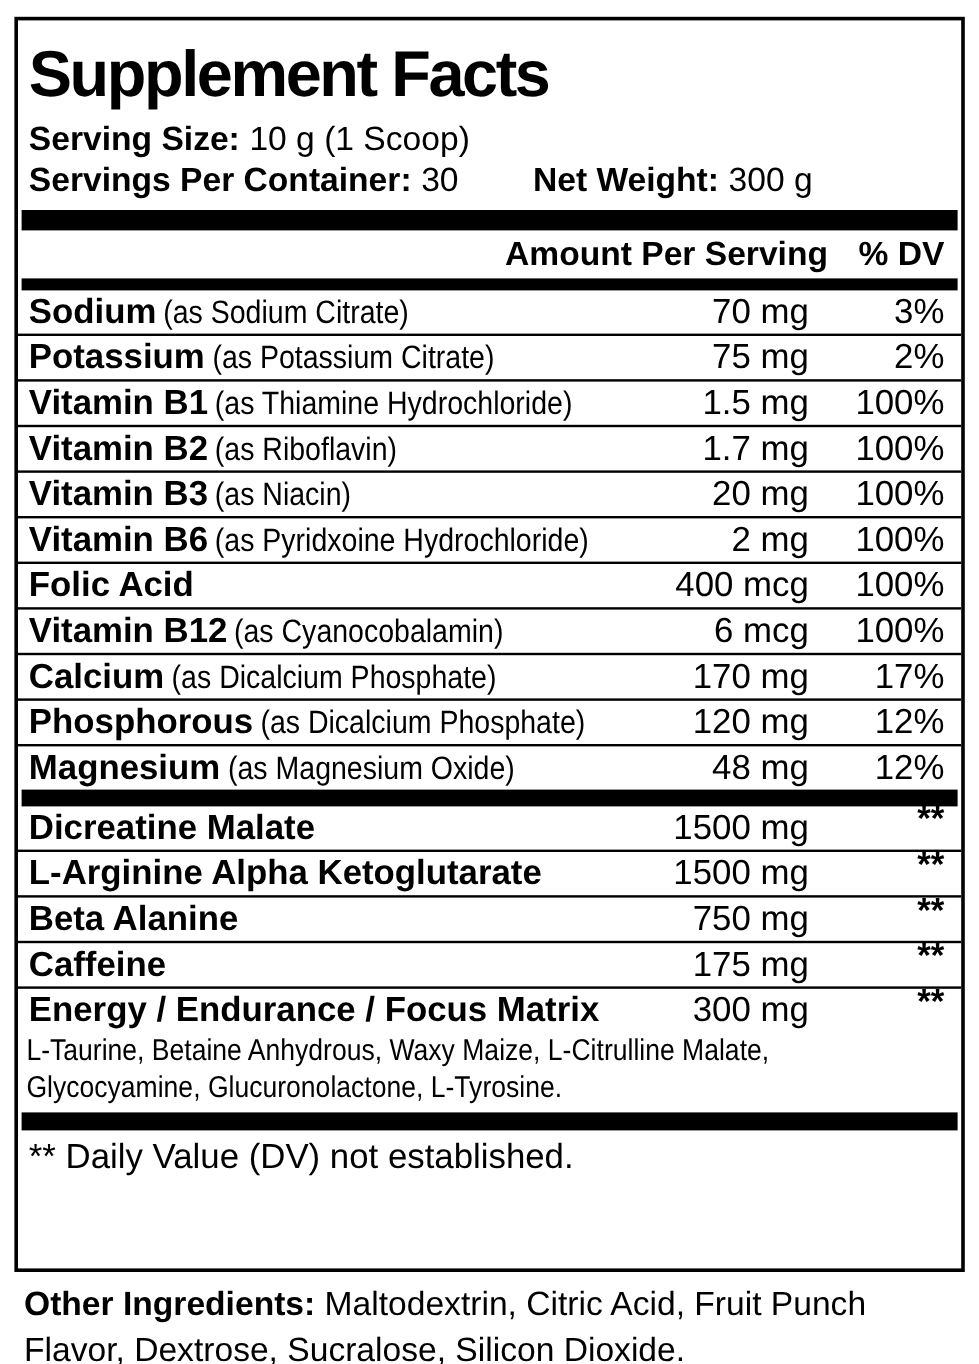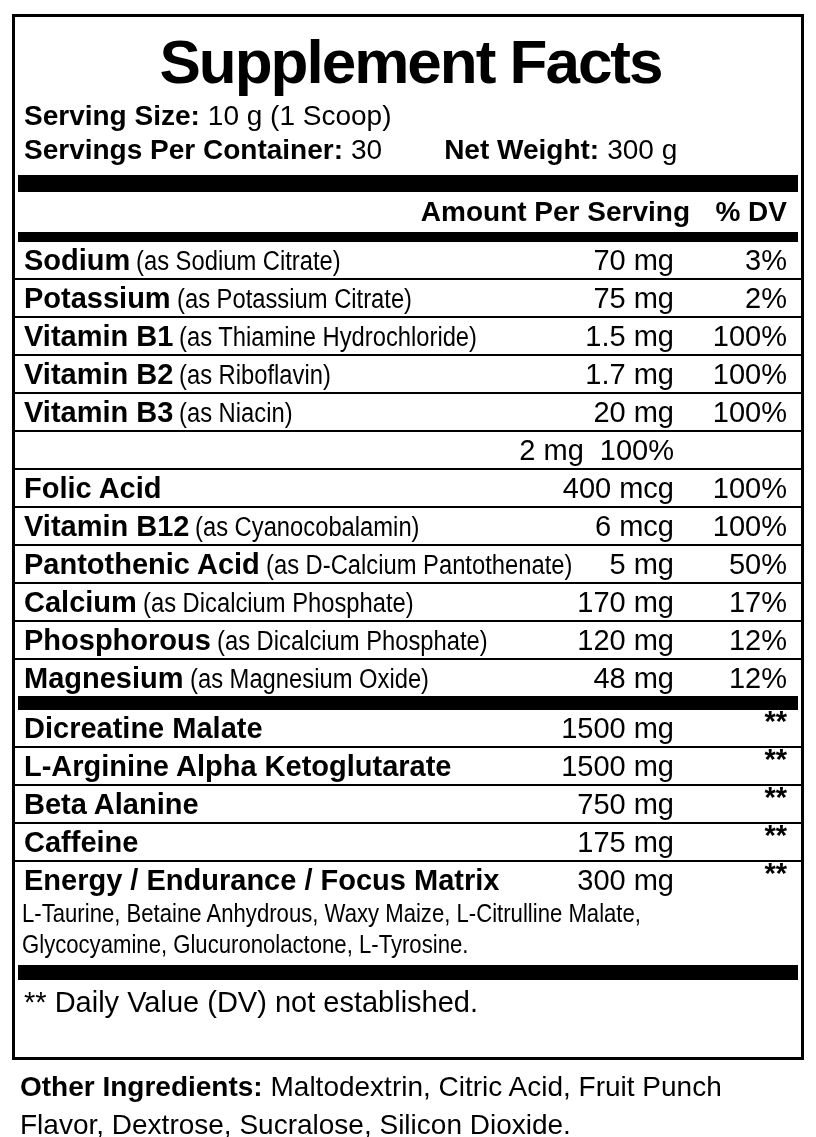--- a/index.html
+++ b/index.html
@@ -6,22 +6,22 @@
   body {
     width:816px; height:1137px; background:#ffffff; color:#000000;
     font-family:"Liberation Sans", sans-serif; position:relative; overflow:hidden;
   }
   .label-box {
     position:absolute; left:12px; top:14px; width:786px; height:1040px;
     border:3px solid #000; background:#fff;
   }
   .pad { padding-left:9px; padding-right:14px; }
   .title {
-    font-size:62px; font-weight:bold; letter-spacing:-2px; line-height:74px;
-    margin:8px 4px 0 9px; white-space:nowrap;text-align:center;
+    font-size:54px; font-weight:bold; letter-spacing:-2px; line-height:74px;
+    margin:8px 4px 0 9px; white-space:nowrap;
   }
   .meta { font-size:28px; }
   .meta-line1 { line-height:33px; }
   .meta-line2 { line-height:35px; display:flex; }
   .meta b { font-weight:bold; }
   .meta .val { margin-left:8px; }
   .nw { margin-left:62px; }
   .bar { background:#000; margin:0 3px; }
   .bar1 { height:17px; margin-top:8px; }
   .bar2 { height:10px; }
@@ -119,20 +119,21 @@
   <div class="row">
     <div class="rline pad">
       <div class="nm"><b>Vitamin B3</b><span class="detail">(as Niacin)</span></div>
       <div class="amt">20 mg</div>
       <div class="dv">100%</div>
     </div>
   </div>
 
   <div class="row">
     <div class="rline pad">
+      <div class="nm"><b>Vitamin B6</b><span class="detail">(as Pyridxoine Hydrochloride)</span></div>
       <div class="amt">2 mg</div>
       <div class="dv">100%</div>
     </div>
   </div>
 
   <div class="row">
     <div class="rline pad">
       <div class="nm"><b>Folic Acid</b><span class="detail"></span></div>
       <div class="amt">400 mcg</div>
       <div class="dv">100%</div>
@@ -140,27 +141,20 @@
   </div>
 
   <div class="row">
     <div class="rline pad">
       <div class="nm"><b>Vitamin B12</b><span class="detail">(as Cyanocobalamin)</span></div>
       <div class="amt">6 mcg</div>
       <div class="dv">100%</div>
     </div>
   </div>
 
-  <div class="row">
-    <div class="rline pad">
-      <div class="nm"><b>Pantothenic Acid</b><span class="detail">(as D-Calcium Pantothenate)</span></div>
-      <div class="amt">5 mg</div>
-      <div class="dv">50%</div>
-    </div>
-  </div>
 
   <div class="row">
     <div class="rline pad">
       <div class="nm"><b>Calcium</b><span class="detail">(as Dicalcium Phosphate)</span></div>
       <div class="amt">170 mg</div>
       <div class="dv">17%</div>
     </div>
   </div>
 
   <div class="row">

